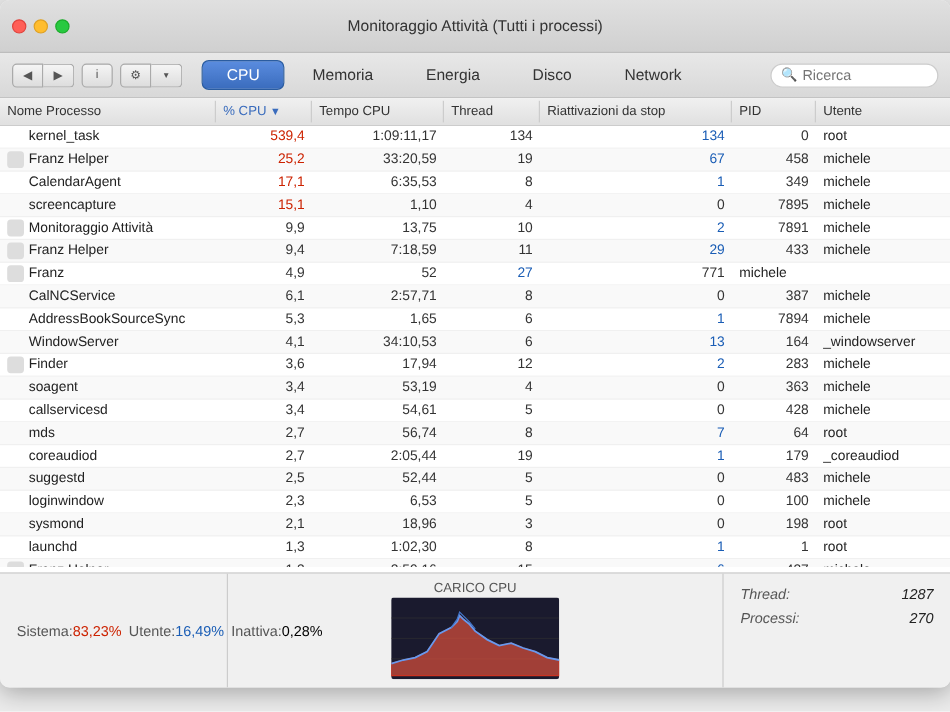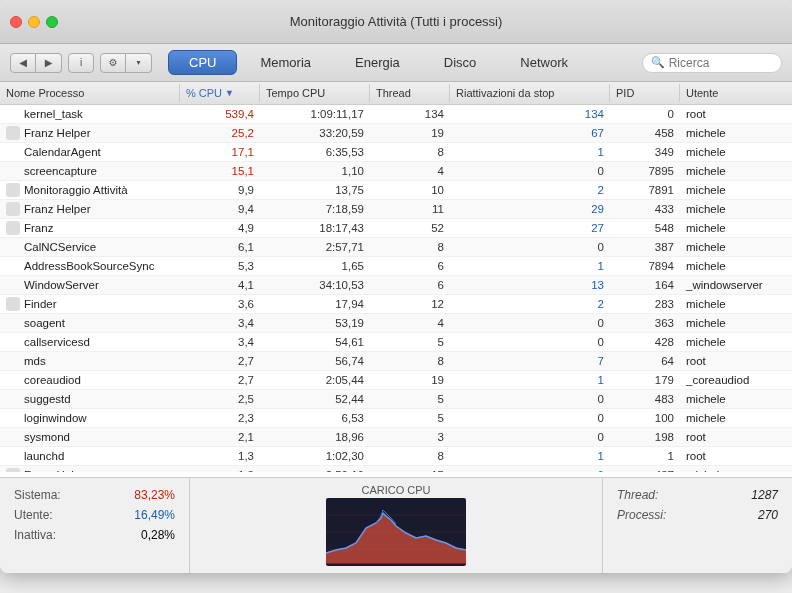--- a/index.html
+++ b/index.html
@@ -228,21 +228,21 @@
       background: #f0f0f0;
       border-top: 1px solid #ccc;
       height: 96px;
       display: flex;
     }
 
     .footer-stats {
       width: 190px;
       padding: 10px 14px;
       display: flex;
-      flex-direction: column;
+      flex-direction: row;
       gap: 6px;
       border-right: 1px solid #ccc;
     }
 
     .stat-row {
       display: flex;
       justify-content: space-between;
       align-items: center;
     }
 
@@ -436,24 +436,23 @@
     <div class="td num blue-num">29</div>
     <div class="td num">433</div>
     <div class="td">michele</div>
   </div>
         <div class="table-row">
     <div class="td process-cell">
       <span class="process-icon"></span>
       <span>Franz</span>
     </div>
     <div class="td num ">4,9</div>
-    <div class="td num">18:17,43</div>
     <div class="td num">52</div>
     <div class="td num blue-num">27</div>
-    <div class="td num">548</div>
+    <div class="td num">771</div>
     <div class="td">michele</div>
   </div>
         <div class="table-row">
     <div class="td process-cell">
       <span style="width:18px;display:inline-block;"></span>
       <span>CalNCService</span>
     </div>
     <div class="td num ">6,1</div>
     <div class="td num">2:57,71</div>
     <div class="td num">8</div>

